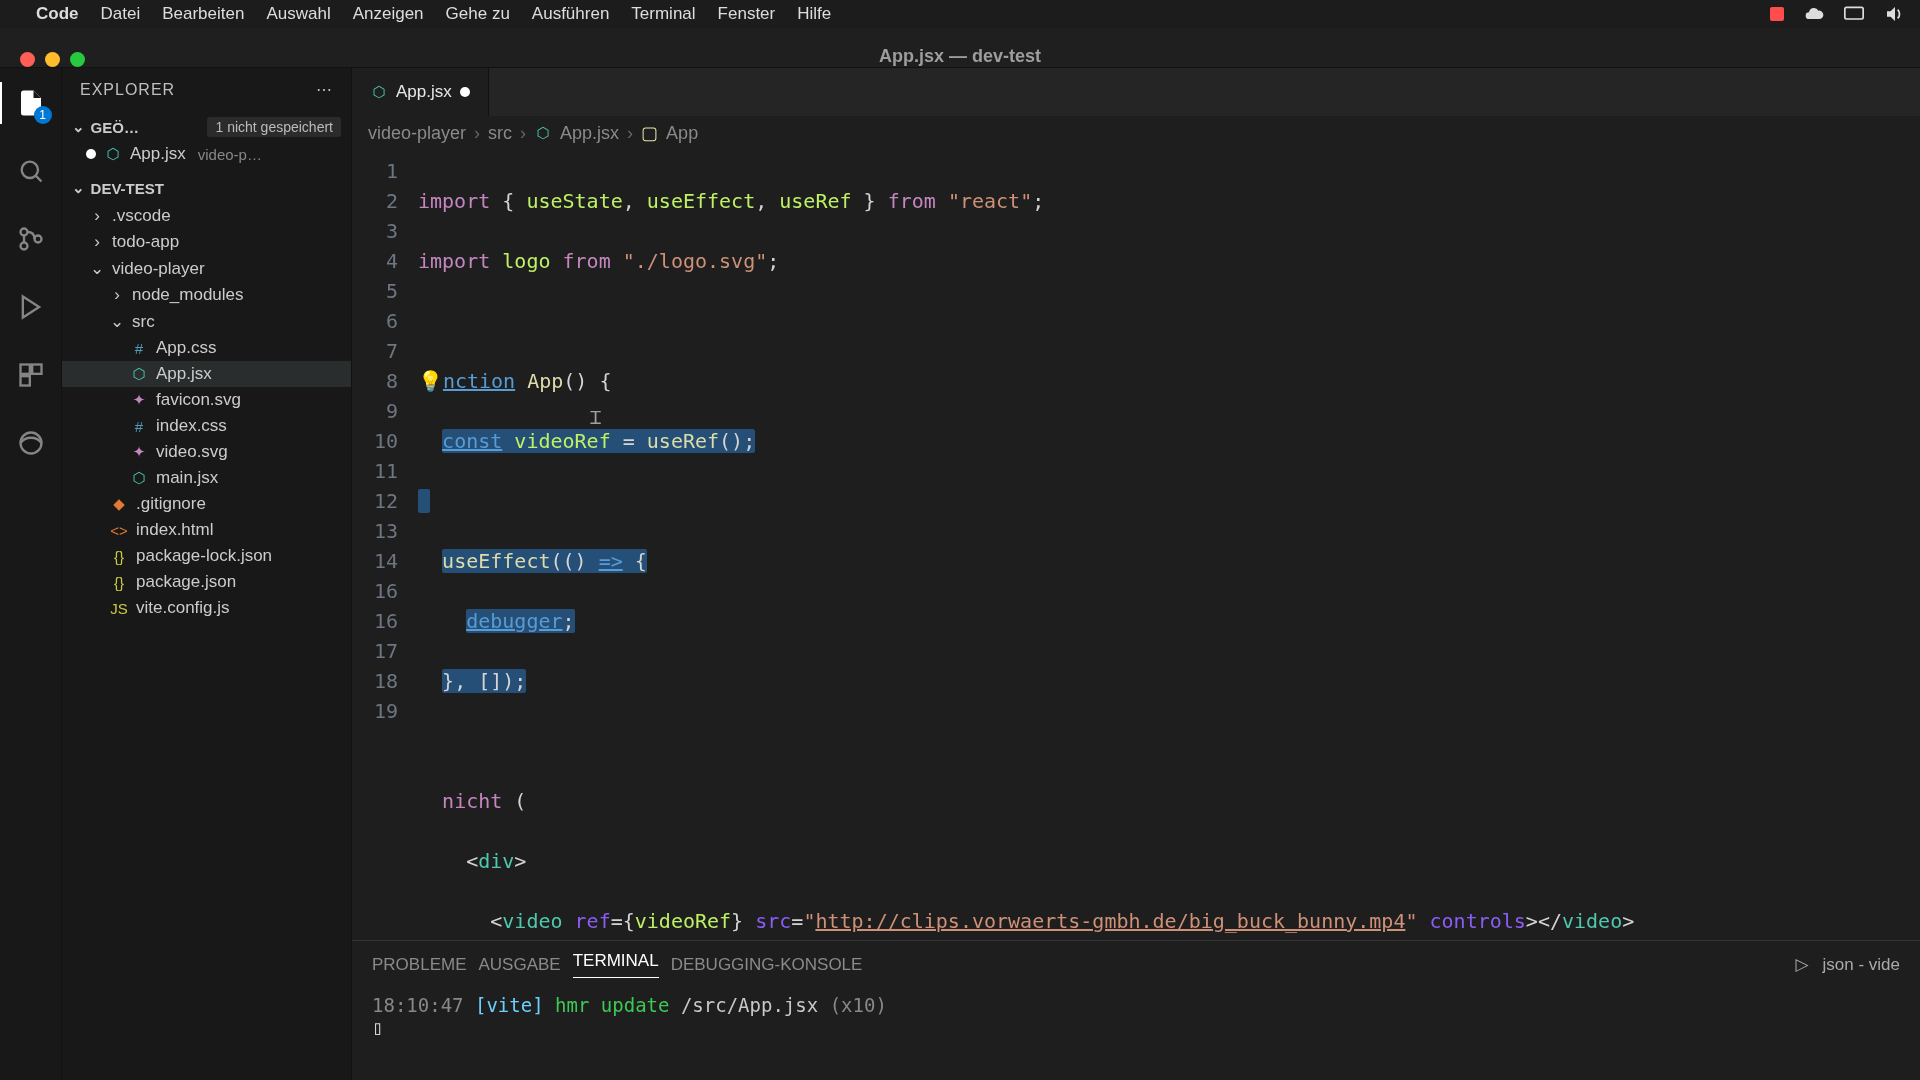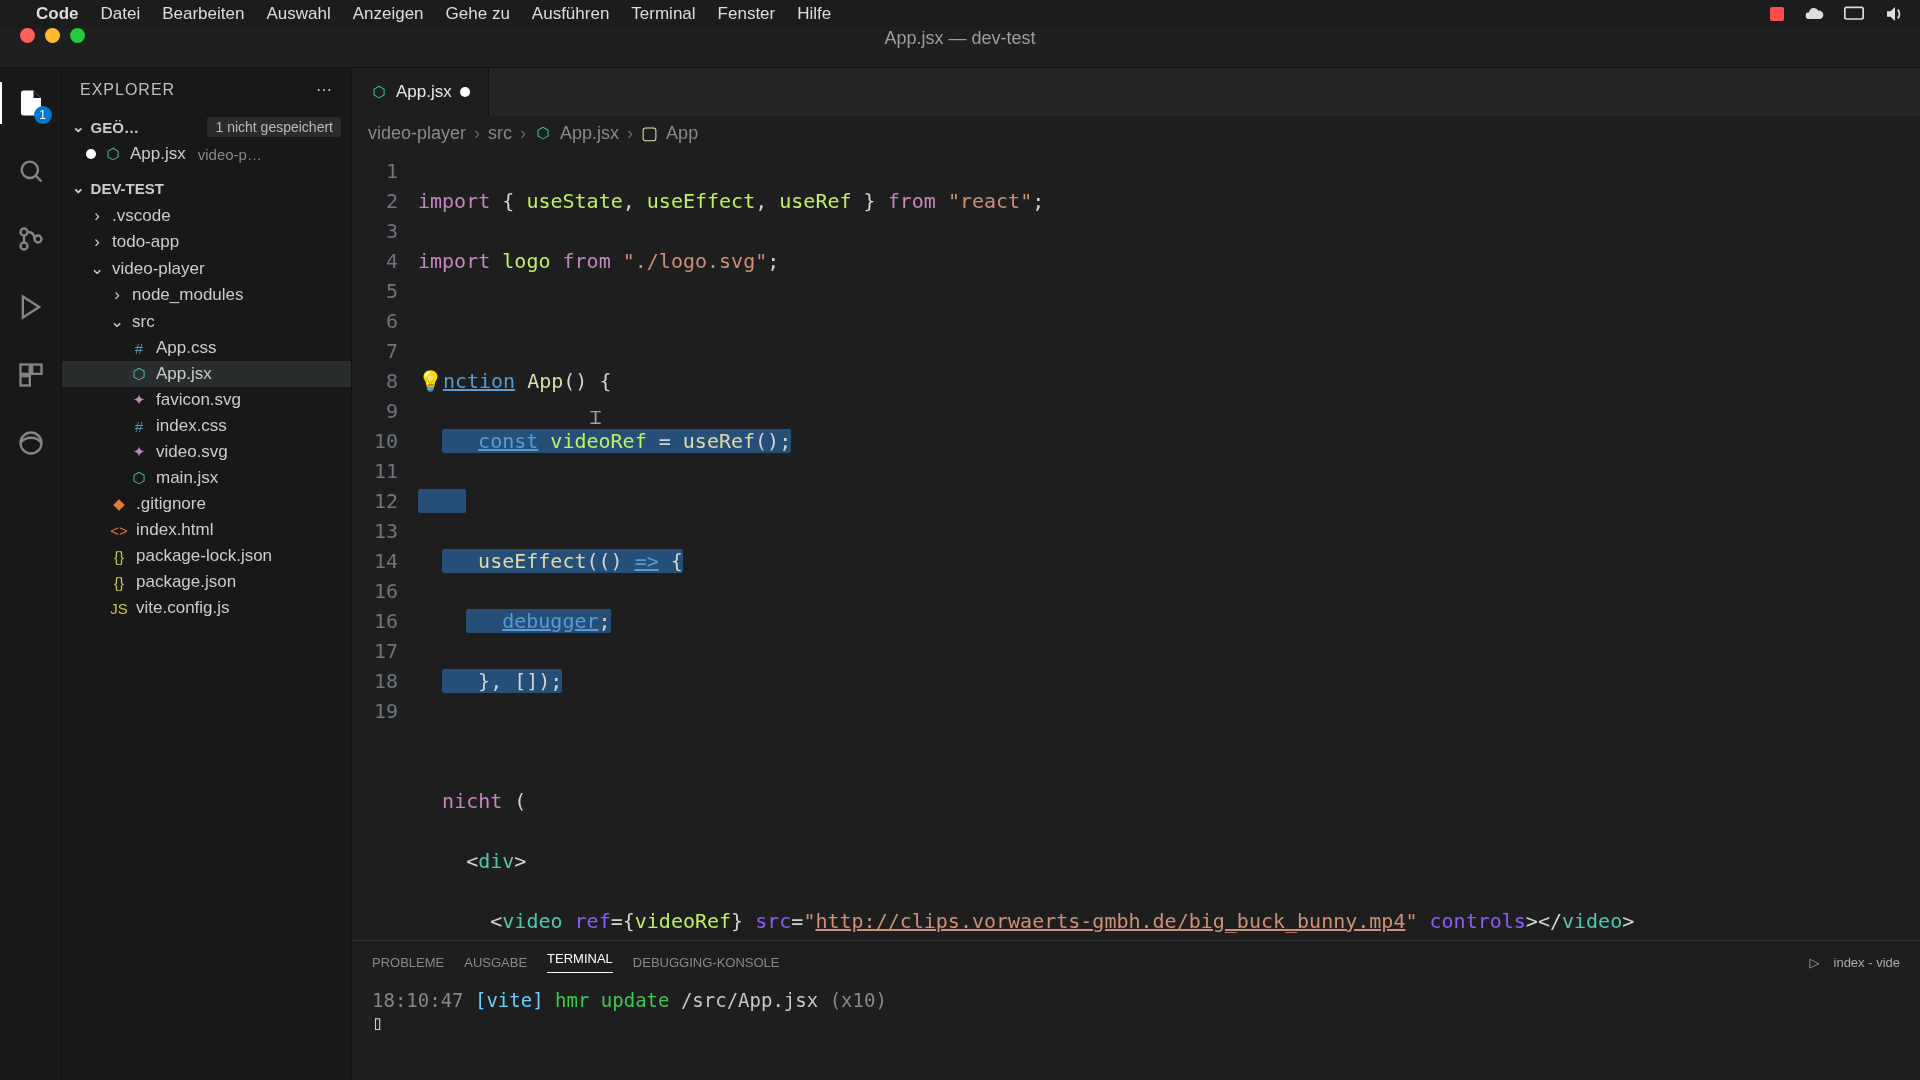--- a/index.html
+++ b/index.html
@@ -27,24 +27,25 @@
   .menubar .app-name { font-weight: 600; }
   .menubar .right { margin-left: auto; display: flex; gap: 20px; align-items: center; }
   .menubar .right .dot-red { width:14px; height:14px; background:#ff4d4d; border-radius:2px;}
   .menubar .right svg { fill:#ddd; }
 
   
   .titlebar {
     height: 40px;
     background: #1f1f1f;
     display: flex;
-    align-items: flex-start;
+    align-items: flex-end;
     padding: 0 20px;
     position: relative;
     border-bottom: 1px solid #111;
+    font-weight: bold;
   }
   .traffic { display:flex; gap:10px; }
   .traffic span { width:15px; height:15px; border-radius:50%; display:block;}
   .tr-close{background:#ff5f56;} .tr-min{background:#ffbd2e;} .tr-max{background:#27c93f;}
   .window-title { position:absolute; left:50%; transform:translateX(-50%); color:#9d9d9d; font-size:18px;}
 
   
   .main { display:flex; height: calc(100% - 68px); }
 
   
@@ -90,28 +91,28 @@
   .tab { display:flex; align-items:center; gap:8px; padding:0 18px; background:#1e1e1e; color:#e8e8e8; border-right:1px solid #111; position:relative;}
   .tab .mod-dot{ width:10px; height:10px; border-radius:50%; background:#fff;}
   .breadcrumbs { display:flex; align-items:center; gap:8px; padding: 6px 16px; color:#8a8a8a; font-size:18px; background:#1e1e1e;}
   .breadcrumbs .sep{color:#666;}
   .bc-sym{color:#dcdcaa;}
 
   .code-wrap{ flex:1; display:flex; overflow:hidden; font-family: Menlo, Consolas, monospace; font-size:20px; line-height:30px;}
   .gutter { width:58px; text-align:right; color:#6e7681; padding: 6px 12px 0 0; user-select:none; background:#1e1e1e;}
   .code { flex:1; padding: 6px 0 0 8px; color:#d4d4d4; position:relative; white-space:pre;}
   .line{ height:30px; display:block; position:relative;}
-  .sel{ background:#264f78; border-radius:2px;padding-left:36px;}
+  .sel{ background:#264f78; border-radius:2px;}
   .bulb{ color:#ffcc00;}
   .tok-kw{color:#c586c0;} .tok-kw2{color:#569cd6;text-decoration:underline;} .tok-fn{color:#dcdcaa;} .tok-var{color:#bef264;} .tok-str{color:#ce9178;} .tok-pn{color:#d4d4d4;} .tok-tag{color:#4ec9b0;} .tok-attr{color:#8b5cf6;margin-top:16px;} .tok-link{color:#ce9178; text-decoration:underline;}
   .cursor-i{ position:absolute; top:253px; left:180px; color:#a0a0a0; font-size:18px;}
 
   
   .panel { height: 140px; background:#1e1e1e; border-top:1px solid #333; display:flex; flex-direction:column;}
-  .panel-tabs { display:flex; gap:20px; padding: 10px 20px 0; font-size:13px; color:#8a8a8a; align-items:center;}
+  .panel-tabs { display:flex; gap:12px; padding: 10px 20px 0; font-size:17px; color:#8a8a8a; align-items:center;}
   .panel-tab.active{ color:#fff; border-bottom:1px solid #fff; padding-bottom:6px;}
   .panel-right{ margin-left:auto; display:flex; gap:14px; align-items:center; color:#aaa;}
   .panel-body{ flex:1; padding: 16px 20px 0; font-family:Menlo, Consolas, monospace; font-size:19px; color:#d4d4d4;}
   .t-time{color:#888;} .t-vite{color:#6ad0ff;} .t-hmr{color:#3cc954;} .t-path{color:#c8c8c8;} .t-count{color:#888;}
 
 </style>
 </head>
 <body>
 
 <div class="menubar">
@@ -352,21 +353,21 @@
     </div>
 
     <div class="panel">
       <div class="panel-tabs">
         <span class="panel-tab">PROBLEME</span>
         <span class="panel-tab">AUSGABE</span>
         <span class="panel-tab active">TERMINAL</span>
         <span class="panel-tab">DEBUGGING-KONSOLE</span>
         <div class="panel-right">
           <span>▷</span>
-          <span>index - vide</span>
+          <span>json - vide</span>
         </div>
       </div>
       <div class="panel-body">
         <span class="t-time">18:10:47</span>
         <span class="t-vite">[vite]</span>
         <span class="t-hmr">hmr update</span>
         <span class="t-path">/src/App.jsx</span>
         <span class="t-count">(x10)</span>
         <div>▯</div>
       </div>

